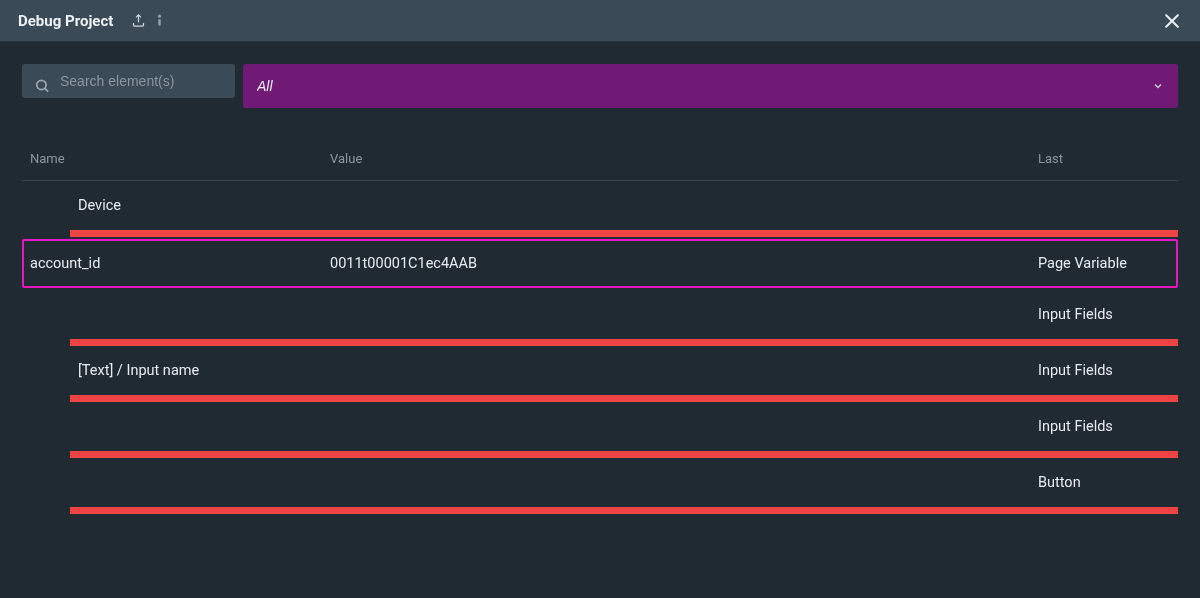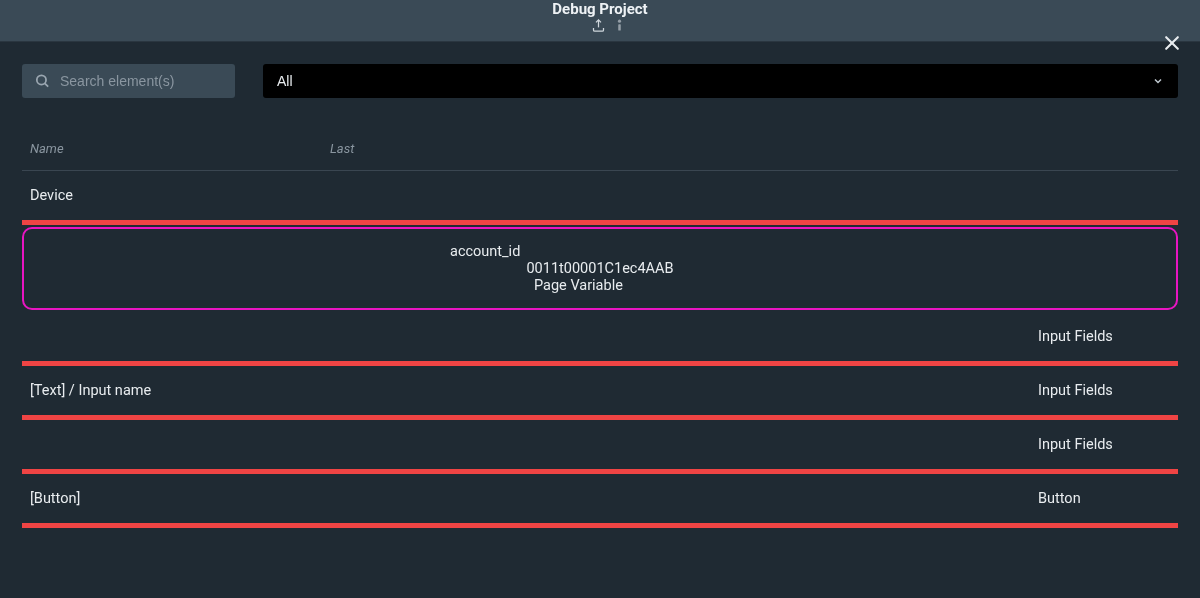--- a/index.html
+++ b/index.html
@@ -15,21 +15,20 @@
       height: 598px;
       overflow: hidden;
     }
     .header-bar {
       background: #3a4a56;
       height: 42px;
       display: flex;
       align-items: center;
       padding: 0 18px;
       border-bottom: 1px solid #2a3640;
-      flex-direction: column;
     }
     .header-title {
       font-size: 15px;
       font-weight: 700;
       color: #eef2f5;
     }
     .export-icon {
       margin-left: 18px;
       display: flex;
       align-items: center;
@@ -47,21 +46,21 @@
       color: #e8ecef;
       display: flex;
       align-items: center;
     }
     .close-btn svg {
       width: 20px;
       height: 20px;
     }
     .controls-bar {
       display: flex;
-      gap: 28px;
+      gap: 8px;
       padding: 22px 22px 1px 22px;
       border-radius: 12px;
     }
     .search-wrap {
       position: relative;
       width: 213px;
     }
     .search-icon {
       position: absolute;
       left: 12px;
@@ -87,30 +86,31 @@
     }
     .search-input::placeholder {
       color: #8a96a0;
     }
     .filter-wrap {
       flex: 1;
       position: relative;
     }
     .filter-select {
       width: 100%;
-      height: 34px;
-      background: #000000;
+      height: 44px;
+      background: #701a75;
       border: none;
       border-radius: 3px;
       color: #e8ecef;
       padding: 0 14px;
       font-size: 14px;
       outline: none;
       appearance: none;
       cursor: pointer;
+      font-style: italic;
     }
     .chevron-icon {
       position: absolute;
       right: 14px;
       top: 50%;
       transform: translateY(-50%);
       color: #c0c9d0;
       pointer-events: none;
       display: flex;
     }
@@ -123,41 +123,40 @@
     }
     .table-header {
       display: flex;
       padding: 20px 8px 14px 8px;
       border-bottom: 1px solid #3a4651;
     }
     .th {
       font-size: 13px;
       color: #8a96a0;
       font-weight: 400;
-      font-style: italic;
     }
     .col-name { width: 300px; }
     .col-value { flex: 1; }
     .col-type { width: 132px; text-align: left; }
     .table-row {
       display: flex;
       align-items: center;
       padding: 16px 8px;
-      border-bottom: 5px solid #ef4444;
+      border-bottom: 7px solid #ef4444;
+      margin-left: 48px;
     }
     .td {
       font-size: 14.5px;
       color: #e8ecef;
     }
     .row-highlight {
       border: 2.5px solid #e815c2;
-      border-radius: 10px;
+      border-radius: 2px;
       margin: 2px 0;
       padding: 14px 6px;
-      flex-direction: column;
     }
   </style>
 </head>
 <body>
 
 <div class="header-bar">
   <span class="header-title">Debug Project</span>
   <span class="export-icon">
     <svg viewBox="0 0 24 24" fill="none" stroke="currentColor" stroke-width="2">
       <path d="M4 16v3a2 2 0 002 2h12a2 2 0 002-2v-3"></path>
@@ -195,20 +194,21 @@
       <svg viewBox="0 0 24 24" fill="none" stroke="currentColor" stroke-width="3">
         <polyline points="6 9 12 15 18 9"></polyline>
       </svg>
     </span>
   </div>
 </div>
 
 <div class="table-wrap">
   <div class="table-header">
     <div class="th col-name">Name</div>
+    <div class="th col-value">Value</div>
     <div class="th col-type">Last</div>
   </div>
   <div id="rows-container">
       <div class="table-row">
         <div class="td col-name">Device</div>
         <div class="td col-type"></div>
       </div>
       <div class="table-row row-highlight">
         <div class="td col-name">account_id</div>
         <div class="td col-value">0011t00001C1ec4AAB</div>
@@ -221,18 +221,17 @@
       <div class="table-row">
         <div class="td col-name">[Text] / Input name</div>
         <div class="td col-value"></div>
         <div class="td col-type">Input Fields</div>
       </div>
       <div class="table-row">
         <div class="td col-value"></div>
         <div class="td col-type">Input Fields</div>
       </div>
       <div class="table-row">
-        <div class="td col-name">[Button]</div>
         <div class="td col-value"></div>
         <div class="td col-type">Button</div>
       </div>
     </div>
 </div>
 
 </body></html>

